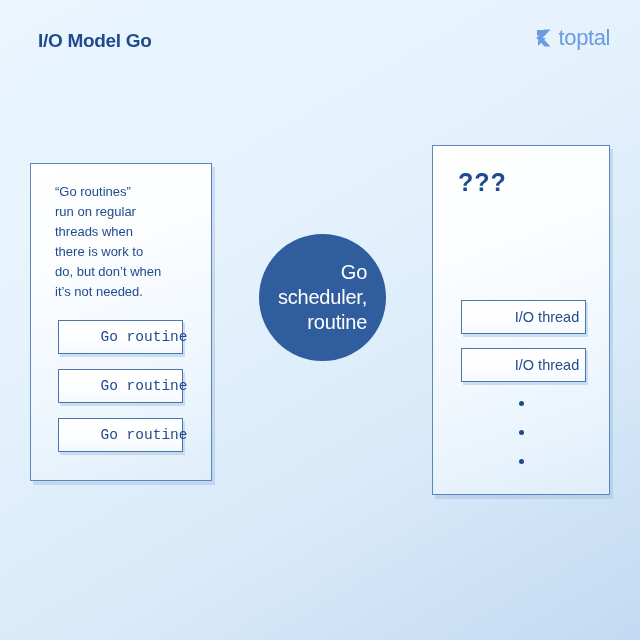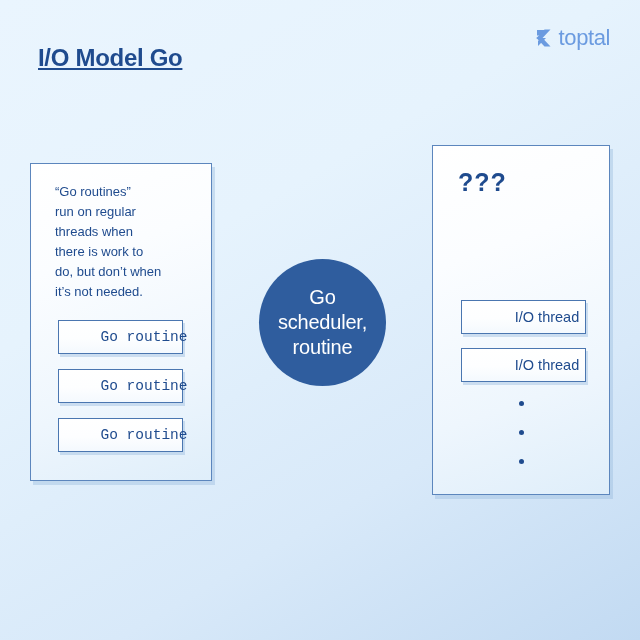--- a/index.html
+++ b/index.html
@@ -19,27 +19,26 @@
     width: 640px;
     height: 640px;
     background: linear-gradient(150deg, #eaf5fe 0%, #e6f3fd 35%, #d8e9f9 70%, #c2daf2 100%);
     overflow: hidden;
   }
 
   
   #page-title {
     position: absolute;
     left: 38px;
-    top: 44px;
-    font-size: 24px;
+    top: 30px;
+    font-size: 19px;
     font-weight: bold;
     letter-spacing: -0.3px;
     color: #1f4b8e;
     white-space: nowrap;
-    text-decoration: underline;
   }
 
   #brand-logo {
     position: absolute;
     right: 30px;
     top: 27px;
     display: flex;
     align-items: center;
     gap: 4px;
   }
@@ -150,29 +149,29 @@
     width: 5px;
     height: 5px;
     border-radius: 50%;
     background: #1f4b8e;
   }
 
   
   #scheduler-circle {
     position: absolute;
     left: 259px;
-    top: 259px;
+    top: 234px;
     width: 127px;
     height: 127px;
     border-radius: 50%;
     background: #2f5d9e;
     display: flex;
     align-items: center;
     justify-content: center;
-    text-align: center;
+    text-align: right;
   }
   #scheduler-circle .circle-label {
     color: #ffffff;
     font-size: 20px;
     line-height: 25px;
     white-space: pre-line;
     letter-spacing: -0.2px;
   }
 </style>
 </head>

